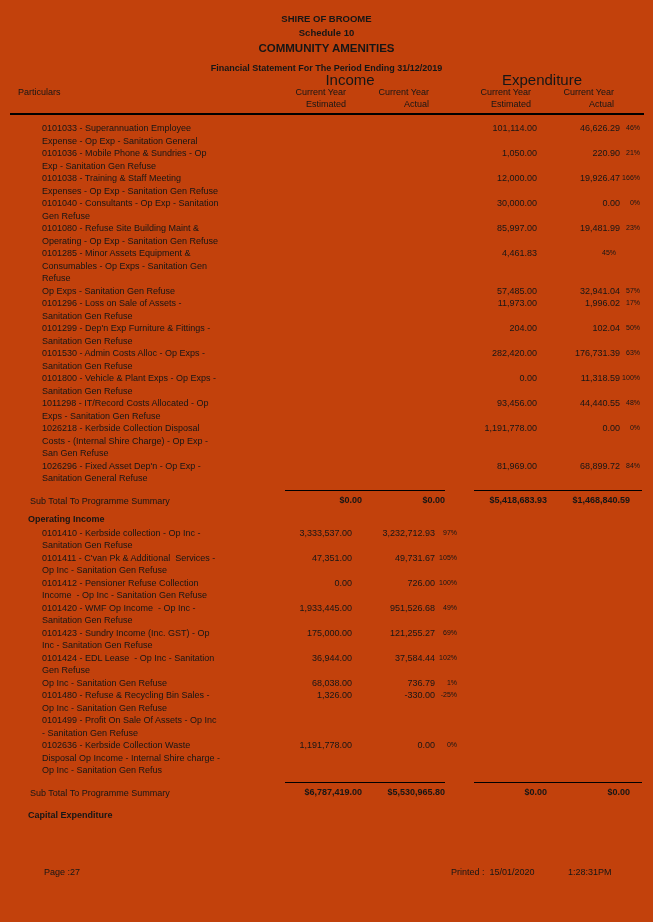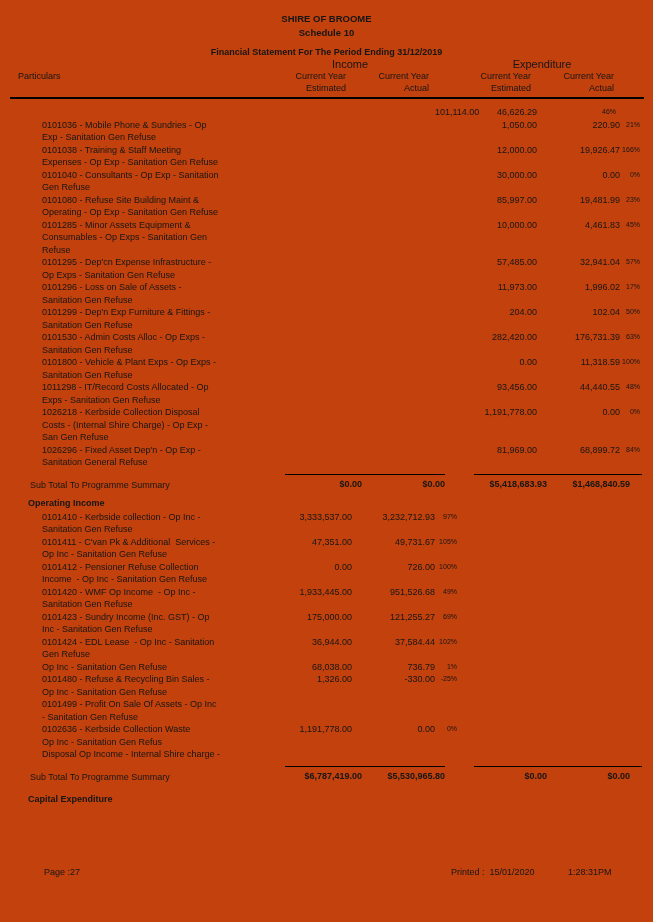--- a/index.html
+++ b/index.html
@@ -12,21 +12,21 @@
     overflow:hidden;
   }
   
   .doc-header {text-align:center;}
   .h1 {font-size:9.5px; font-weight:bold; line-height:14px; padding-top:12px;}
   .h2 {font-size:9.5px; font-weight:bold; line-height:14px;}
   .h3 {font-size:11.5px; font-weight:bold; line-height:16px;}
   .h4 {font-size:9px;  font-weight:bold; line-height:12px; margin-top:6px;}
 
   
-  .groups-row {display:flex; margin-left:10px; font-size:11px; line-height:12px;}
+  .groups-row {display:flex; margin-left:10px; font-size:15px; line-height:12px;}
   .g-label {width:255px;}
   .g-income {width:170px; text-align:center;}
   .g-sp1 {width:29px;}
   .g-exp {width:156px; text-align:center;}
 
   .grid-row {
     display:grid;
     grid-template-columns:255px 87px 83px 29px 73px 83px 24px;
     margin-left:10px;
   }
@@ -71,20 +71,21 @@
   .f-time {left:568px;}
 </style>
 </head>
 <body>
 
 <div class="page">
 
   <div class="doc-header">
     <div class="h1">SHIRE OF BROOME</div>
     <div class="h2">Schedule 10</div>
+    <div class="h3">COMMUNITY AMENITIES</div>
     <div class="h4">Financial Statement For The Period Ending 31/12/2019</div>
   </div>
 
   <div class="groups-row">
     <div class="g-label"></div>
     <div class="g-income">Income</div>
     <div class="g-sp1"></div>
     <div class="g-exp">Expenditure</div>
   </div>
 
@@ -107,20 +108,24 @@
       <div>Current Year</div>
       <div>Actual</div>
     </div>
     <div></div>
   </div>
 
   <div class="head-rule"></div>
 
   <div class="table-body">
       <div class="grid-row data-row">
+        <div class="label">
+          <div class="label-line">0101033 - Superannuation Employee</div>
+          <div class="label-line">Expense - Op Exp - Sanitation General</div>
+        </div>
         <div class="num"></div>
         <div class="num"></div>
         <div class="pct"></div>
         <div class="num">101,114.00</div>
         <div class="num">46,626.29</div>
         <div class="pct exp">46%</div>
       </div>
       <div class="grid-row data-row">
         <div class="label">
           <div class="label-line">0101036 - Mobile Phone &amp; Sundries - Op</div>
@@ -171,27 +176,25 @@
       </div>
       <div class="grid-row data-row">
         <div class="label">
           <div class="label-line">0101285 - Minor Assets Equipment &amp;</div>
           <div class="label-line">Consumables - Op Exps - Sanitation Gen</div>
           <div class="label-line">Refuse</div>
         </div>
         <div class="num"></div>
         <div class="num"></div>
         <div class="pct"></div>
-        <div class="num">10,000.00</div>
         <div class="num">4,461.83</div>
         <div class="pct exp">45%</div>
       </div>
       <div class="grid-row data-row">
         <div class="label">
-          <div class="label-line">0101295 - Dep'cn Expense Infrastructure -</div>
           <div class="label-line">Op Exps - Sanitation Gen Refuse</div>
         </div>
         <div class="num"></div>
         <div class="num"></div>
         <div class="pct"></div>
         <div class="num">57,485.00</div>
         <div class="num">32,941.04</div>
         <div class="pct exp">57%</div>
       </div>
       <div class="grid-row data-row">
@@ -395,22 +398,22 @@
         <div class="num"></div>
         <div class="num"></div>
         <div class="pct"></div>
         <div class="num"></div>
         <div class="num"></div>
         <div class="pct exp"></div>
       </div>
       <div class="grid-row data-row">
         <div class="label">
           <div class="label-line">0102636 - Kerbside Collection Waste</div>
+          <div class="label-line">Disposal Op Income - Internal Shire charge -</div>
           <div class="label-line">Op Inc - Sanitation Gen Refus</div>
-          <div class="label-line">Disposal Op Income - Internal Shire charge -</div>
         </div>
         <div class="num">1,191,778.00</div>
         <div class="num">0.00</div>
         <div class="pct">0%</div>
         <div class="num"></div>
         <div class="num"></div>
         <div class="pct exp"></div>
       </div>
       <div class="subtotal-row">
         <div class="st-label">Sub Total To Programme Summary</div>

